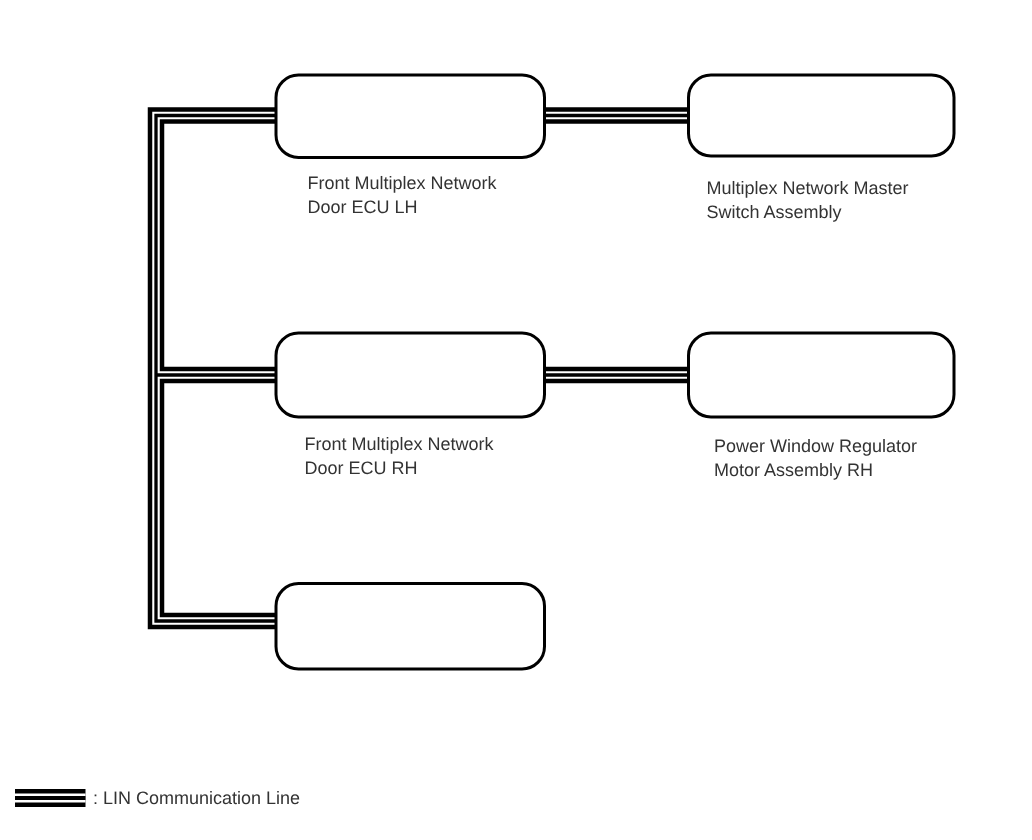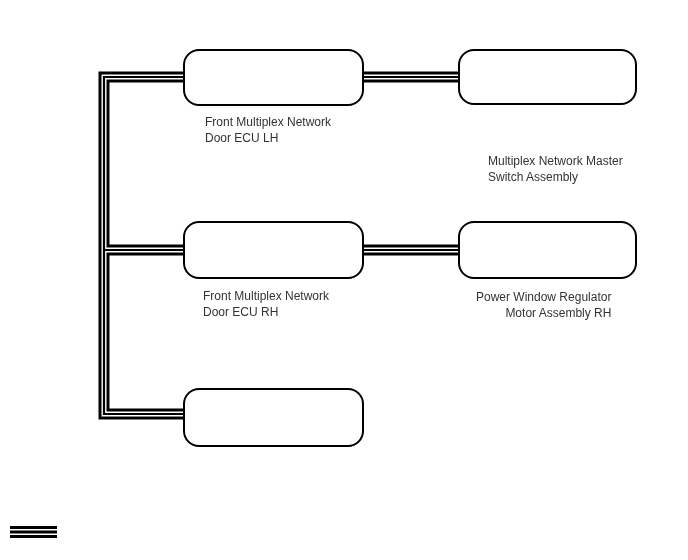--- a/index.html
+++ b/index.html
@@ -76,21 +76,22 @@
   </svg>
 
   <div class="node" style="left:183px; top:49px; width:181px; height:57px;"></div>
   <div class="node" style="left:458px; top:49px; width:179px; height:56px;"></div>
   <div class="node" style="left:183px; top:221px; width:181px; height:58px;"></div>
   <div class="node" style="left:458px; top:221px; width:179px; height:58px;"></div>
   <div class="node" style="left:183px; top:388px; width:181px; height:59px;"></div>
 
   <div class="node-label" style="left:205px; top:114px;">Front Multiplex Network
 Door ECU LH</div>
-  <div class="node-label" style="left:488px; top:117px;margin-top:36px;">Multiplex Network Master
+  <div class="node-label" style="left:471px; top:117px;">Multiplex Network Master
 Switch Assembly</div>
   <div class="node-label" style="left:203px; top:288px;">Front Multiplex Network
 Door ECU RH</div>
-  <div class="node-label" style="left:476px; top:289px;text-align:right;">Power Window Regulator
+  <div class="node-label" style="left:476px; top:289px;">Power Window Regulator
 Motor Assembly RH</div>
 
+  <div class="legend-label">: LIN Communication Line</div>
 
 </div>
 
 </body></html>

